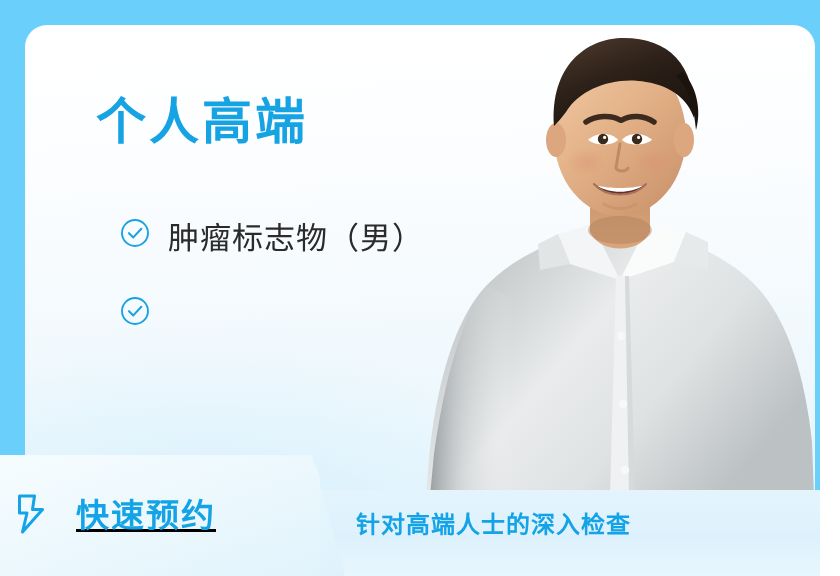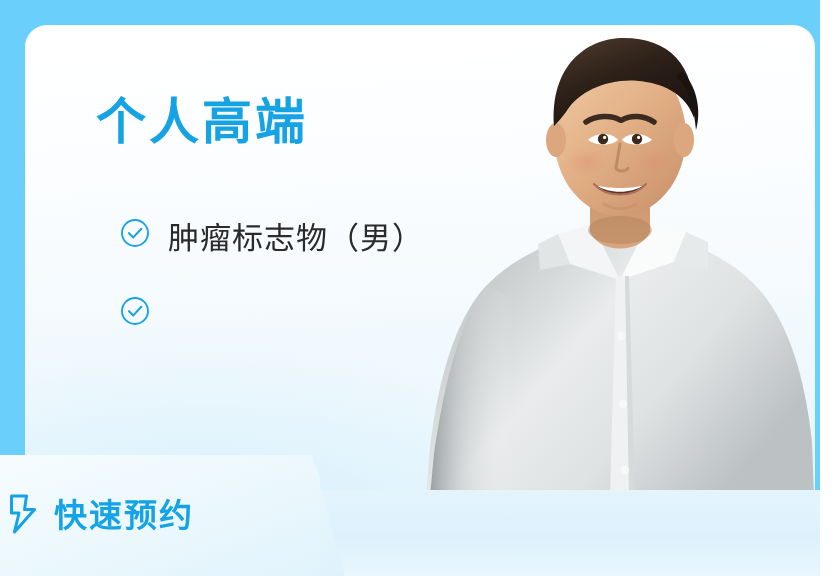--- a/index.html
+++ b/index.html
@@ -86,23 +86,24 @@
     border-radius: 0 26px 0 0;
   }
   .cta-inner {
     position: absolute;
     left: 0;
     top: 455px;
     width: 345px;
     height: 121px;
     display: flex;
     align-items: center;
-    gap: 14px;
-    padding-left: 6px;
+    gap: 28px;
+    padding-left: 14px;
     box-sizing: border-box;
+    text-decoration: underline;
   }
   .bolt-icon { flex: 0 0 auto; display: block; }
   .cta-label {
     font-size: 33px;
     font-weight: 700;
     color: #13A3E6;
     letter-spacing: 2px;
     line-height: 1;
     white-space: nowrap;
   }
@@ -311,14 +312,15 @@
 
   <div class="cta-inner">
     <span class="bolt-icon">
       <svg width="34" height="40" viewBox="0 0 34 40" xmlns="http://www.w3.org/2000/svg" aria-hidden="true">
         <path d="M20.5 2 L5.5 2 L5.5 19 L13 19 L8.5 38 L28.5 15.5 L18.5 15.5 Z" fill="none" stroke="#13A3E6" stroke-width="3" stroke-linejoin="round" stroke-linecap="round"></path>
       </svg>
     </span>
     <span class="cta-label">快速预约</span>
   </div>
 
+  <div class="tagline">针对高端人士的深入检查</div>
 
 </div>
 
 </body></html>

